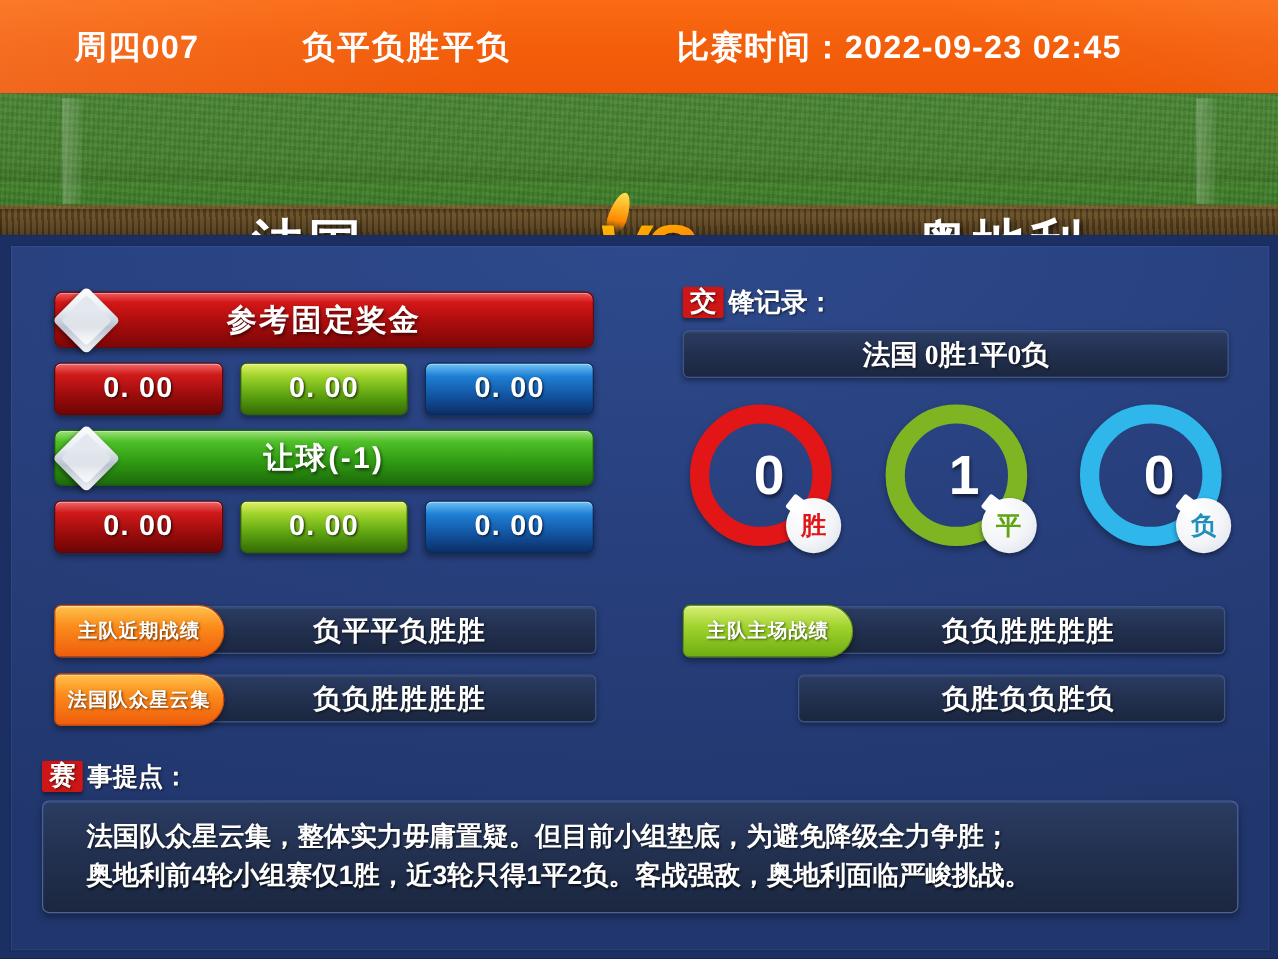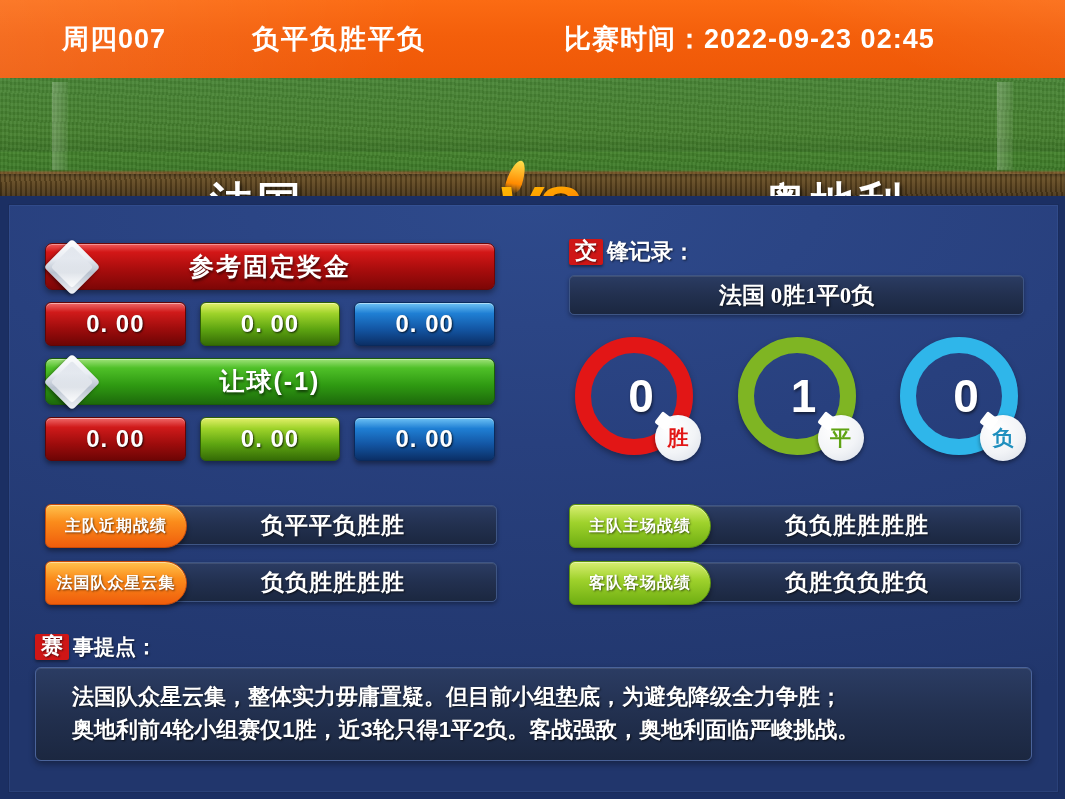--- a/index.html
+++ b/index.html
@@ -337,21 +337,20 @@
       </div>
     </div>
 
     <div class="form-block right">
       <div class="form-row">
         <div class="form-bar">负负胜胜胜胜</div>
         <div class="form-tag green">主队主场战绩</div>
       </div>
       <div class="form-row">
         <div class="form-bar">负胜负负胜负</div>
-        <div class="form-tag green">客队客场战绩</div>
       </div>
     </div>
 
     <div class="tips">
       <div class="tips-title">
         <span class="tag-box">赛</span>
         <span>事提点：</span>
       </div>
       <div class="tips-box">
         <p>法国队众星云集，整体实力毋庸置疑。但目前小组垫底，为避免降级全力争胜；</p>

